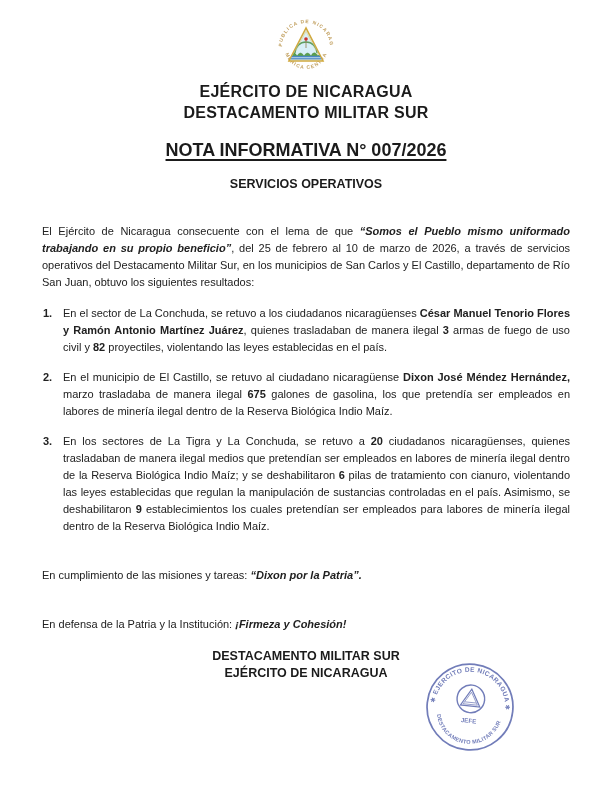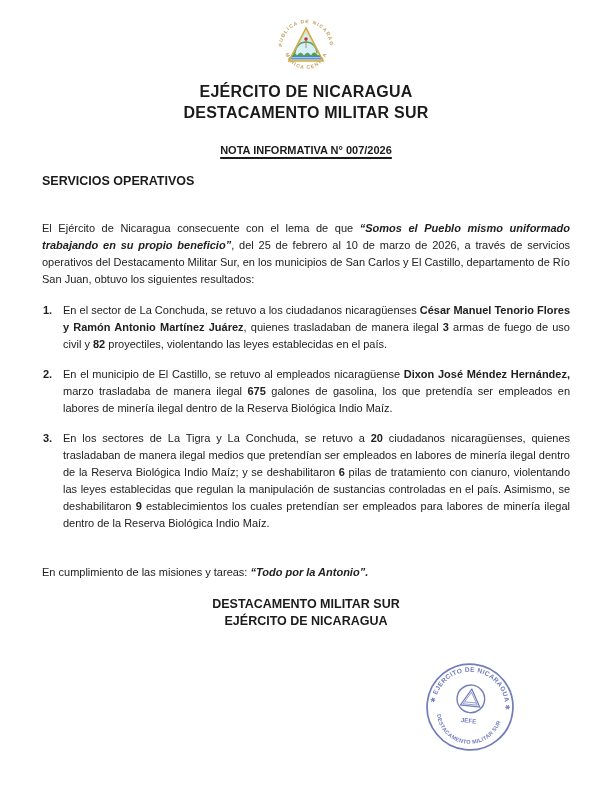--- a/index.html
+++ b/index.html
@@ -18,24 +18,24 @@
   .emblem { width:64px; height:63px; margin:0 auto; display:block; }
 
   .org-title {
     text-align:center; font-weight:bold; font-size:16px; line-height:21px;
     letter-spacing:.2px; color:#1b1b1b;
   }
   .org-titles { margin-top:4px; }
 
   .nota-line { text-align:center; margin-top:17px; }
   .nota-line span {
-    font-weight:bold; font-size:11px; color:#1b1b1b;
+    font-weight:bold; font-size:18px; color:#1b1b1b;
     text-decoration:underline; text-decoration-thickness:1.5px; text-underline-offset:3px;
   }
-  .subject { text-align:left; font-weight:bold; font-size:12.5px; margin-top:16px; color:#1b1b1b; }
+  .subject { text-align:center; font-weight:bold; font-size:12.5px; margin-top:16px; color:#1b1b1b; }
 
   #doc-body { margin-top:18px; font-size:11px; line-height:17px; text-align:justify; }
   .para { margin-bottom:14px;margin-top:32px; }
   .list-item { position:relative; padding-left:21px; margin-bottom:13px; }
   .num { position:absolute; left:1px; top:0; font-weight:bold; }
   .bold { font-weight:bold; }
   .italic { font-style:italic; }
 
   .sig-area {
     margin-top:15px; text-align:center; font-weight:bold;
@@ -93,27 +93,28 @@
     <div class="subject">SERVICIOS OPERATIVOS</div>
 
     <div id="doc-body">
         <div class="para"><span>El Ejército de Nicaragua consecuente con el lema de que </span><span class="bold italic">“Somos el Pueblo mismo uniformado trabajando en su propio beneficio”</span><span>, del 25 de febrero al 10 de marzo de 2026, a través de servicios operativos del Destacamento Militar Sur, en los municipios de San Carlos y El Castillo, departamento de Río San Juan, obtuvo los siguientes resultados:</span></div>
         <div class="list-item">
           <span class="num">1.</span>
           <div class="li-text"><span>En el sector de La Conchuda, se retuvo a los ciudadanos nicaragüenses </span><span class="bold">César Manuel Tenorio Flores y Ramón Antonio Martínez Juárez</span><span>, quienes trasladaban de manera ilegal </span><span class="bold">3</span><span> armas de fuego de uso civil y </span><span class="bold">82</span><span> proyectiles, violentando las leyes establecidas en el país.</span></div>
         </div>
         <div class="list-item">
           <span class="num">2.</span>
-          <div class="li-text"><span>En el municipio de El Castillo, se retuvo al empleados nicaragüense </span><span class="bold">Dixon José Méndez Hernández,</span><span> marzo trasladaba de manera ilegal </span><span class="bold">675</span><span> galones de gasolina, los que pretendía ser empleados en labores de minería ilegal dentro de la Reserva Biológica Indio Maíz.</span></div>
+          <div class="li-text"><span>En el municipio de El Castillo, se retuvo al ciudadano nicaragüense </span><span class="bold">Dixon José Méndez Hernández,</span><span> marzo trasladaba de manera ilegal </span><span class="bold">675</span><span> galones de gasolina, los que pretendía ser empleados en labores de minería ilegal dentro de la Reserva Biológica Indio Maíz.</span></div>
         </div>
         <div class="list-item">
           <span class="num">3.</span>
           <div class="li-text"><span>En los sectores de La Tigra y La Conchuda, se retuvo a </span><span class="bold">20</span><span> ciudadanos nicaragüenses, quienes trasladaban de manera ilegal medios que pretendían ser empleados en labores de minería ilegal dentro de la Reserva Biológica Indio Maíz; y se deshabilitaron </span><span class="bold">6</span><span> pilas de tratamiento con cianuro, violentando las leyes establecidas que regulan la manipulación de sustancias controladas en el país. Asimismo, se deshabilitaron </span><span class="bold">9</span><span> establecimientos los cuales pretendían ser empleados para labores de minería ilegal dentro de la Reserva Biológica Indio Maíz.</span></div>
         </div>
-        <div class="para"><span>En cumplimiento de las misiones y tareas: </span><span class="bold italic">“Todo por la Antonio”.</span></div>
+        <div class="para"><span>En cumplimiento de las misiones y tareas: </span><span class="bold italic">“Dixon por la Patria”.</span></div>
+        <div class="para"><span>En defensa de la Patria y la Institución: </span><span class="bold italic">¡Firmeza y Cohesión!</span></div>
       </div>
 
     <div class="sig-area">
       <div>DESTACAMENTO MILITAR SUR</div>
       <div>EJÉRCITO DE NICARAGUA</div>
     </div>
   </div>
 
   <svg class="stamp" viewBox="0 0 90 90" aria-hidden="true">
     <defs>

